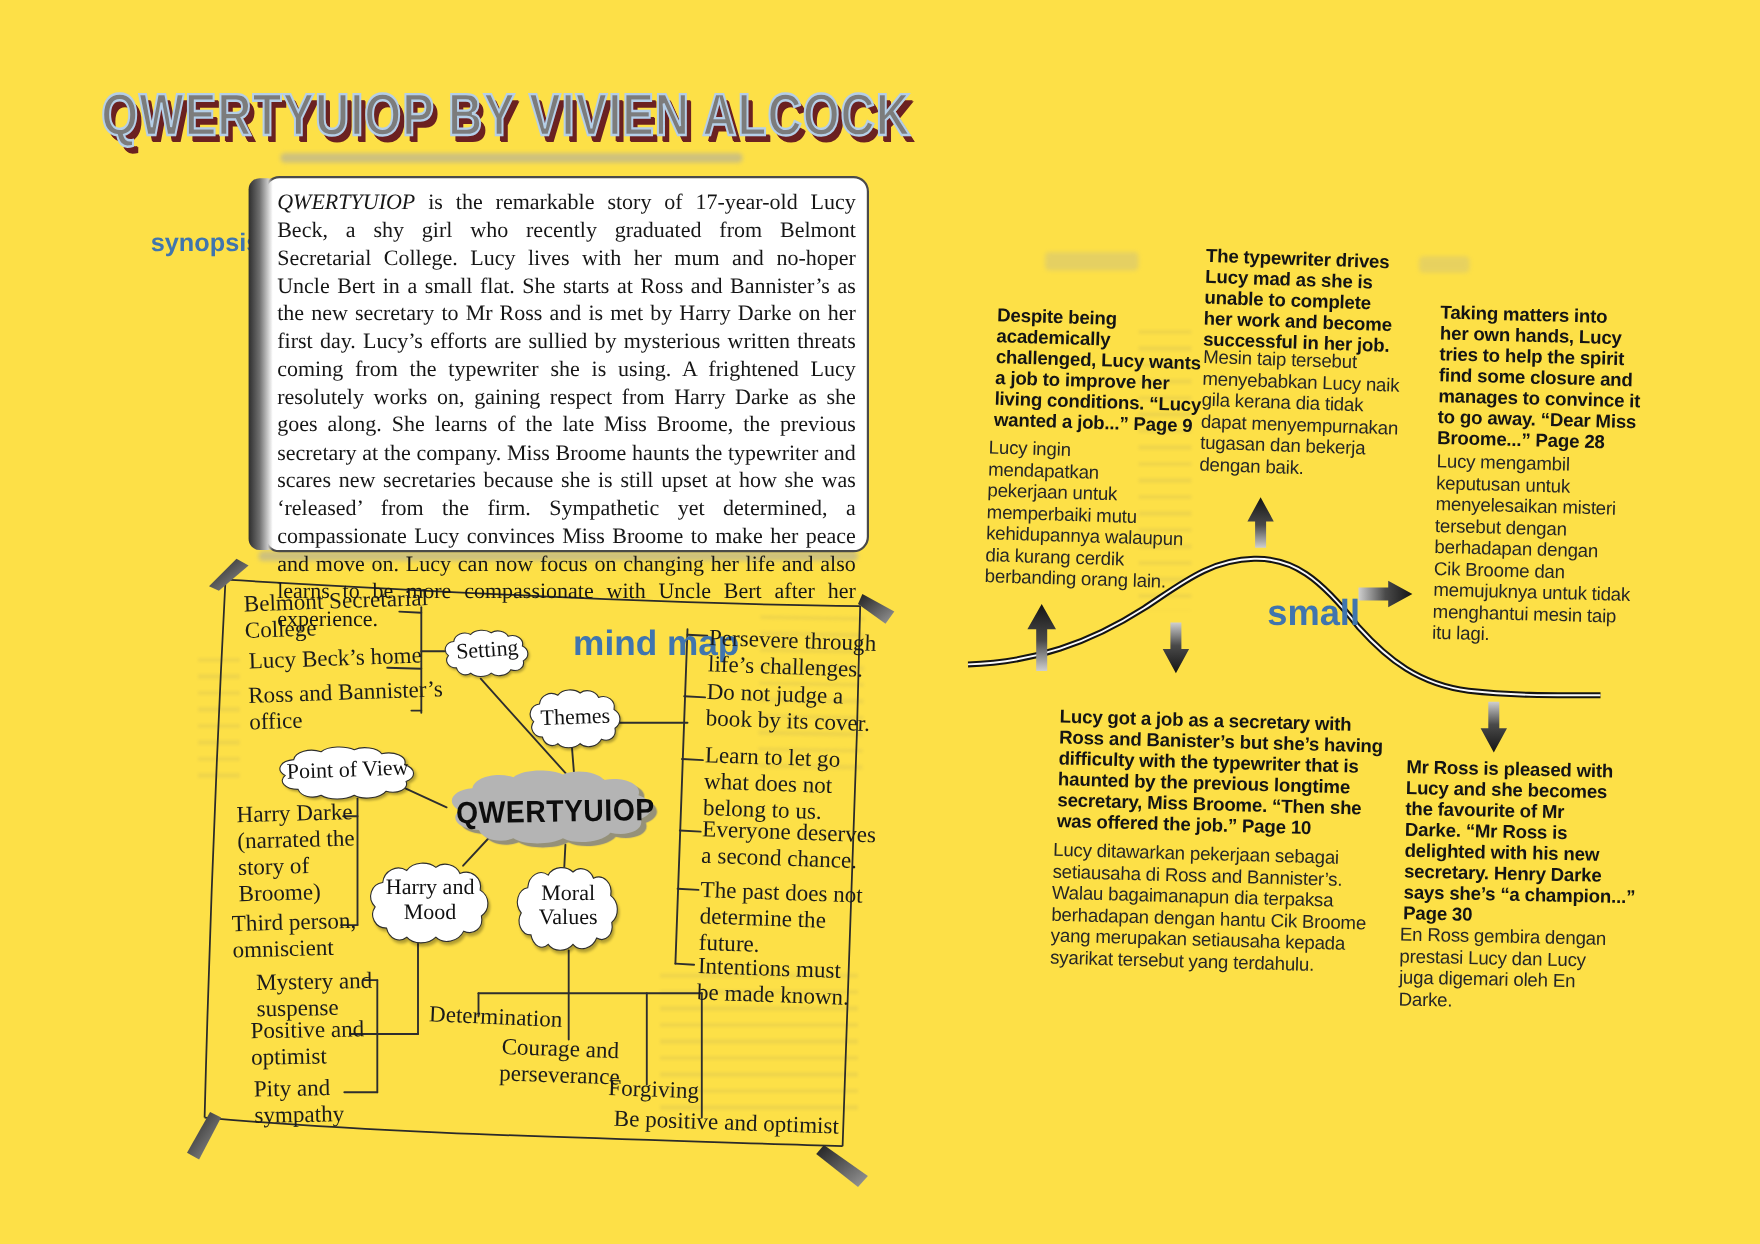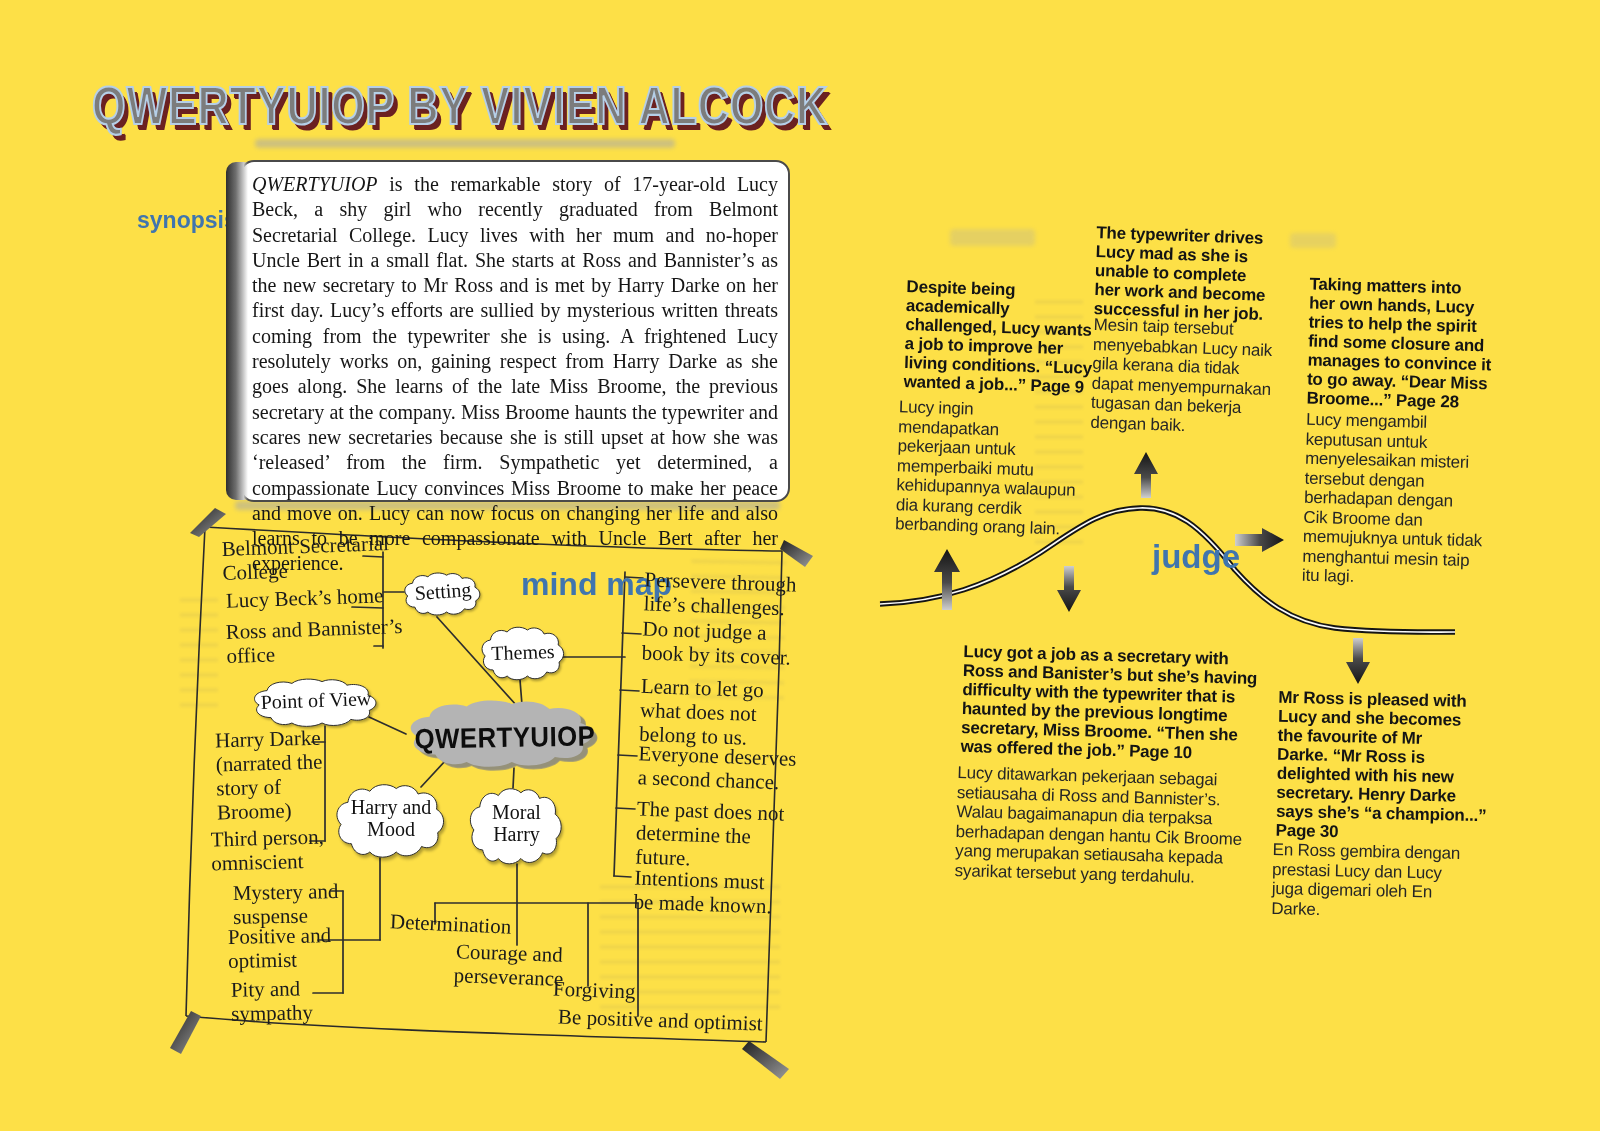--- a/index.html
+++ b/index.html
@@ -169,21 +169,21 @@
   <div class="abs mm" style="left:226px;top:586px;transform:rotate(-2deg);">Lucy Beck’s home</div>
   <div class="abs mm pre" style="left:226px;top:617px;transform:rotate(-2deg);">Ross and Bannister’s
 office</div>
 
   <div class="abs cloud-label" style="left:402px;top:580px;width:82px;transform:rotate(-4deg);">Setting</div>
   <div class="abs cloud-label" style="left:479px;top:641px;width:88px;transform:rotate(-2deg);">Themes</div>
   <div class="abs cloud-label" style="left:252px;top:689px;width:128px;transform:rotate(-2deg);">Point of View</div>
   <div class="abs cloud-label pre" style="left:336px;top:796px;width:110px;">Harry and
 Mood</div>
   <div class="abs cloud-label pre" style="left:468px;top:801px;width:97px;">Moral
-Harry</div>
+Values</div>
   <div id="qw-label" class="abs" style="left:407px;top:722px;width:190px;">QWERTYUIOP</div>
 
   <div class="abs mm pre" style="left:216px;top:727px;transform:rotate(-1.5deg);">Harry Darke
 (narrated the
 story of
 Broome)</div>
   <div class="abs mm pre" style="left:211px;top:826px;transform:rotate(-1.5deg);">Third person,
 omniscient</div>
 
   <div class="abs mm pre" style="left:233px;top:880px;transform:rotate(-1deg);">Mystery and
@@ -207,21 +207,21 @@
 what does not
 belong to us.</div>
   <div class="abs mm pre" style="left:638px;top:744px;transform:rotate(2deg);">Everyone deserves
 a second chance.</div>
   <div class="abs mm pre" style="left:636px;top:799px;transform:rotate(2deg);">The past does not
 determine the
 future.</div>
   <div class="abs mm pre" style="left:634px;top:868px;transform:rotate(2deg);">Intentions must
 be made known.</div>
 
-  <div id="plot-label" class="abs blue-label">judge</div>
+  <div id="plot-label" class="abs blue-label">small</div>
 
   <div class="abs plot-en pre" style="left:905px;top:280px;transform:rotate(1.8deg);">Despite being
 academically
 challenged, Lucy wants
 a job to improve her
 living conditions. “Lucy
 wanted a job...” Page 9</div>
   <div class="abs plot-ms pre" style="left:897px;top:400px;transform:rotate(1.8deg);">Lucy ingin
 mendapatkan
 pekerjaan untuk

